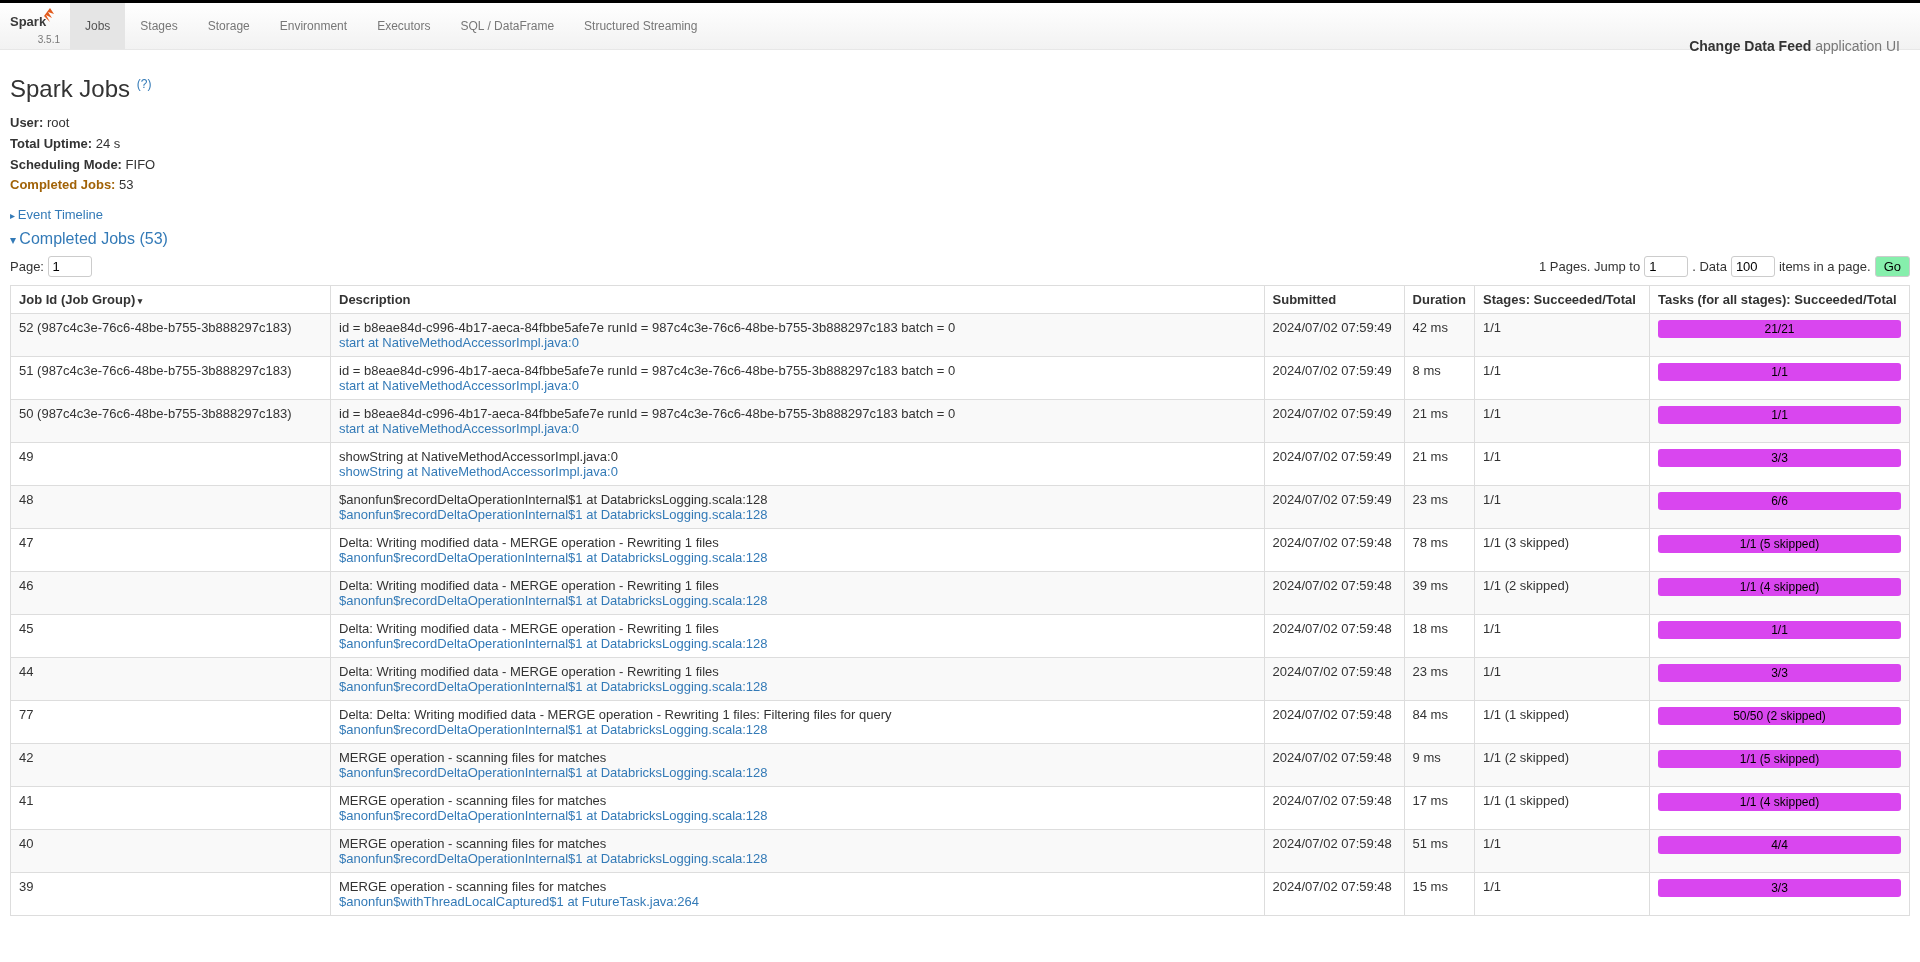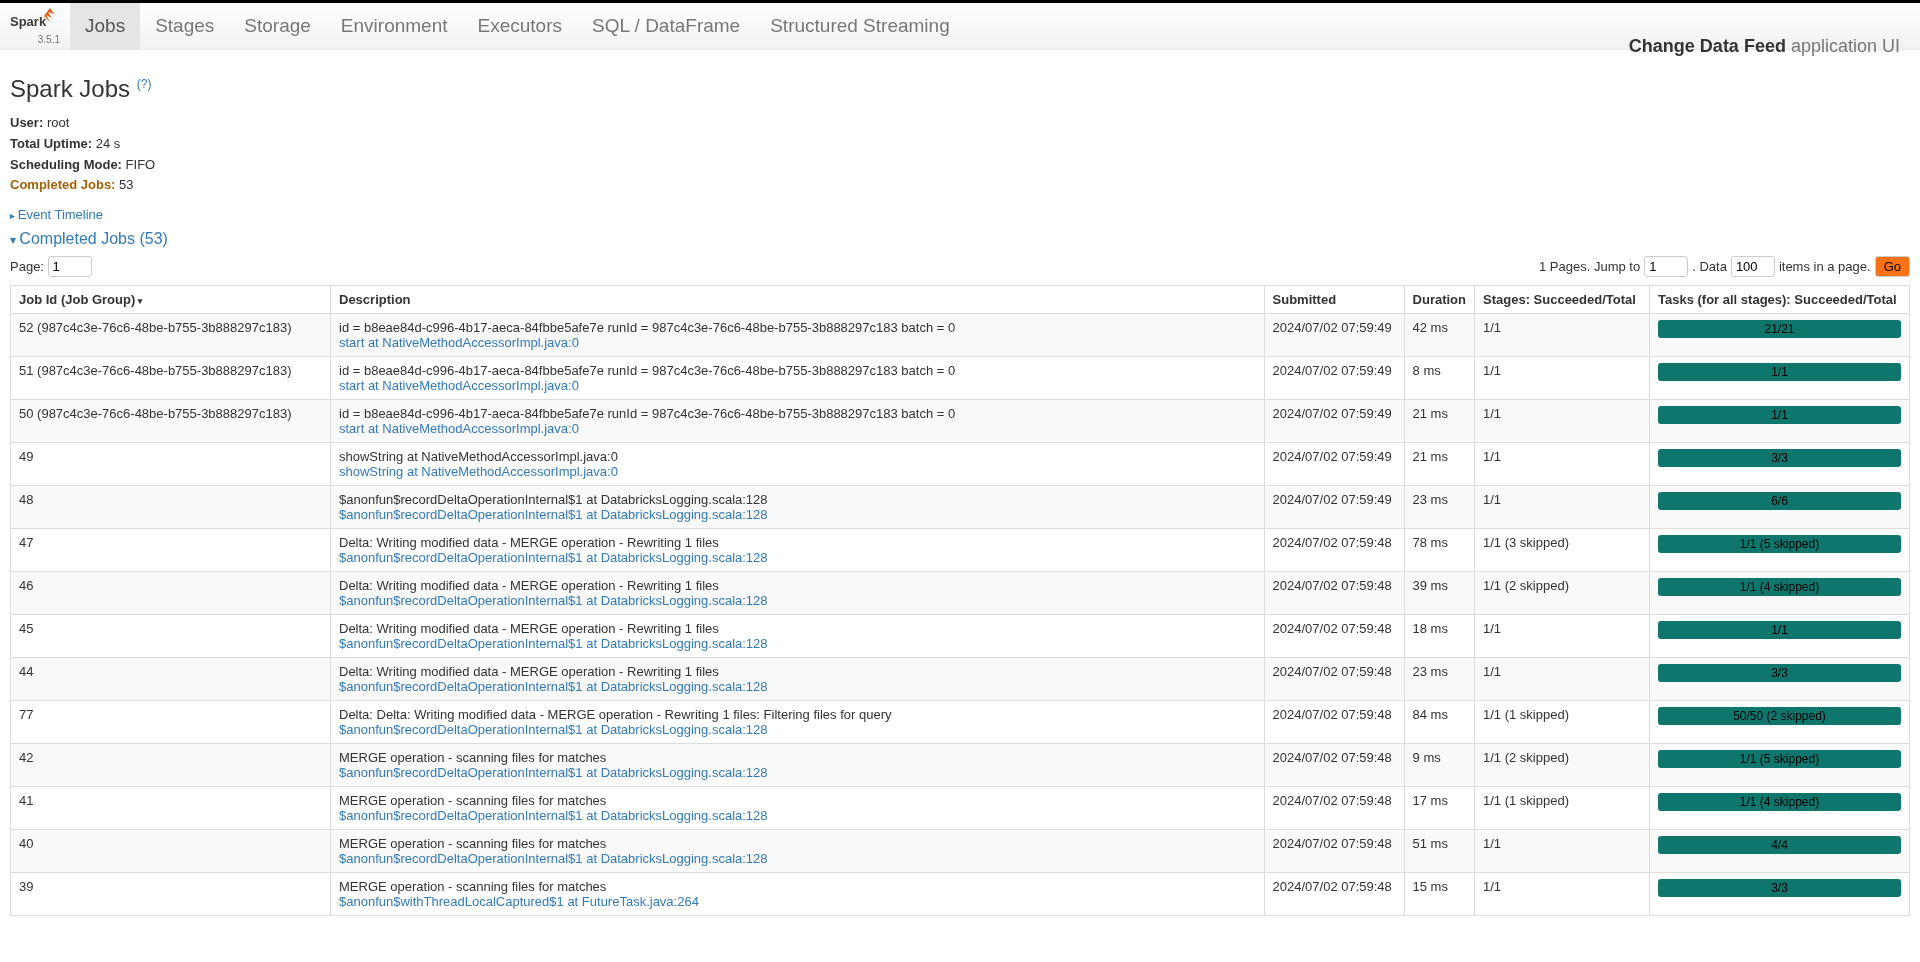--- a/index.html
+++ b/index.html
@@ -40,30 +40,30 @@
       display: flex;
       list-style: none;
       height: 100%;
     }
     .nav-tabs li {
       padding: 0 15px;
       display: flex;
       align-items: center;
       color: #777;
       cursor: pointer;
-      font-size: 19px;
+      font-size: 12px;
     }
     .nav-tabs li.active {
       background: #e5e5e5;
       color: #555;
     }
     .nav-right {
       margin-left: auto;
       color: #777;
-      font-size: 18px;
+      font-size: 14px;
       padding-right: 10px;
       margin-top: 40px;
     }
     .nav-right strong {
       color: #333;
     }
     .content {
       padding: 10px;
     }
     h3 {
@@ -126,21 +126,21 @@
       width: 44px;
       padding: 2px 4px;
       border: 1px solid #ccc;
       border-radius: 3px;
       font-size: 13px;
       text-align: left;
     }
     .pagination-row button {
       padding: 2px 8px;
       border: 1px solid #ccc;
-      background: #f97316;
+      background: #86efac;
       border-radius: 3px;
       cursor: pointer;
       font-size: 13px;
     }
     table.jobs {
       width: 100%;
       border-collapse: collapse;
       font-size: 13px;
     }
     table.jobs th {
@@ -169,21 +169,21 @@
     }
     .desc-link {
       color: #337ab7;
       text-decoration: none;
       font-size: 13px;
     }
     .progress-cell {
       width: 260px;
     }
     .progress-bar {
-      background: #0f766e;
+      background: #d946ef;
       border-radius: 3px;
       height: 18px;
       display: flex;
       align-items: center;
       justify-content: center;
       color: #000;
       font-size: 12px;
       min-width: 40px;
       width: 100%;
       text-align: right;

